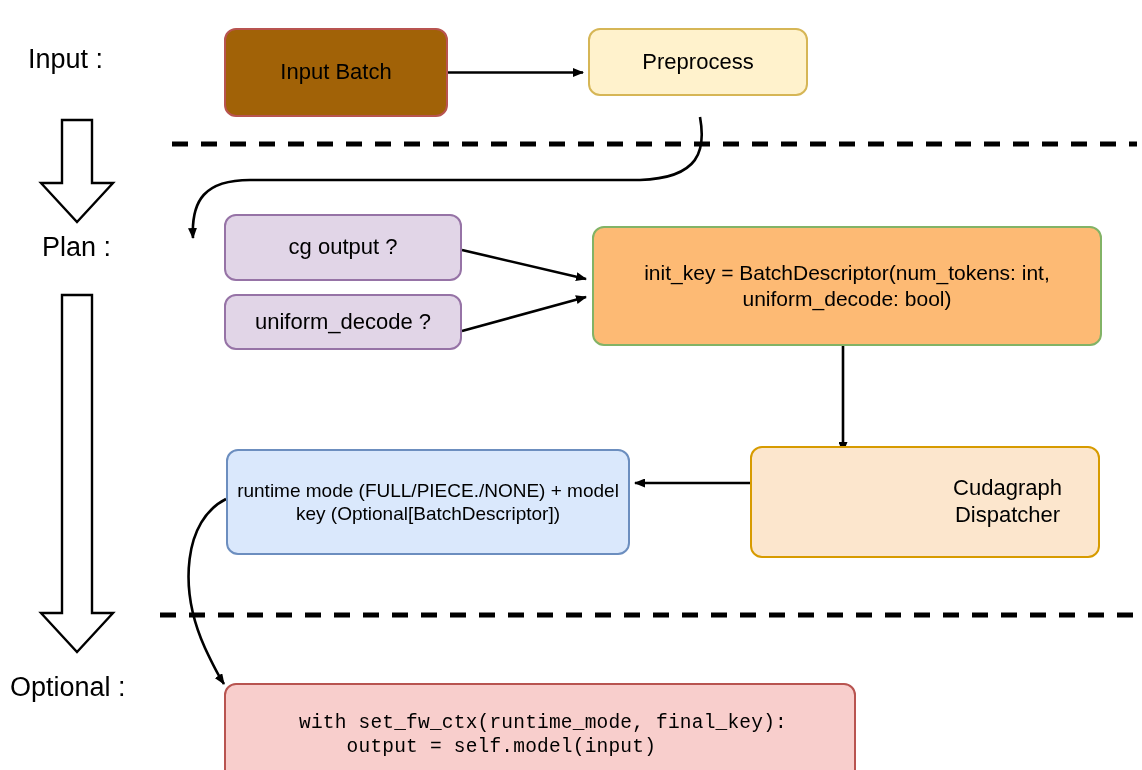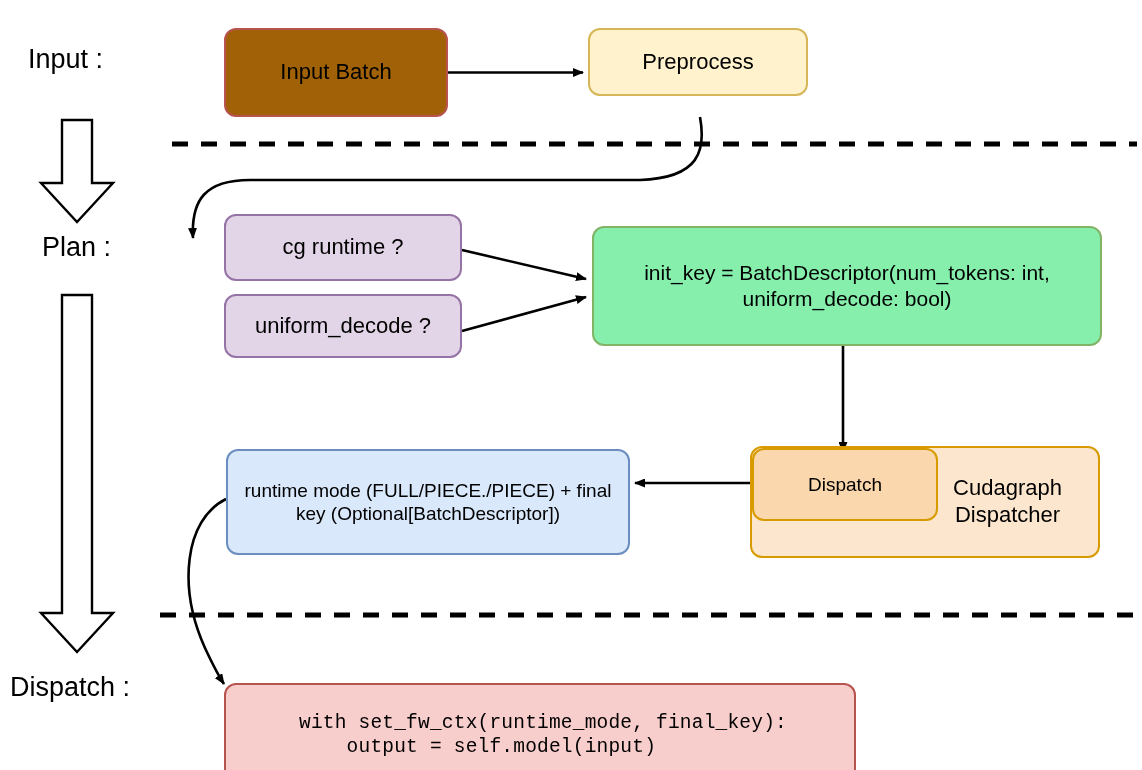--- a/index.html
+++ b/index.html
@@ -18,24 +18,24 @@
   .stage-label{position:absolute;font-weight:normal;color:#000;
                font-size:27px;white-space:nowrap;}
 
   
   #n-input-batch{left:224px;top:28px;width:224px;height:89px;
       background:#a16207;border-color:#b85450;font-size:22px;}
   #n-preprocess{left:588px;top:28px;width:220px;height:68px;
       background:#fff2cc;border-color:#d6b656;font-size:22px;}
   #n-cg-padding{left:224px;top:214px;width:238px;height:67px;
       background:#e1d5e7;border-color:#9673a6;font-size:22px;}
-  #n-uniform-decode{left:224px;top:294px;width:238px;height:64px;
+  #n-uniform-decode{left:224px;top:294px;width:238px;height:56px;
       background:#e1d5e7;border-color:#9673a6;font-size:22px;}
   #n-init-key{left:592px;top:226px;width:510px;height:120px;
-      background:#86efac;border-color:#82b366;font-size:21px;}
+      background:#fdba74;border-color:#82b366;font-size:21px;}
   #n-cudagraph-dispatcher{left:750px;top:446px;width:350px;height:112px;
       background:#fce6cd;border-color:#d79b00;font-size:22px;
       justify-content:flex-end;}
   #n-cudagraph-dispatcher .txt{width:165px;}
   #n-dispatch{left:752px;top:448px;width:186px;height:73px;
       background:#fad7ac;border-color:#d79b00;font-size:19px;}
   #n-runtime-mode{left:226px;top:449px;width:404px;height:106px;
       background:#dae8fc;border-color:#6c8ebf;font-size:19px;}
   #n-code-block{left:224px;top:652px;width:632px;height:105px;
       background:#f8cecc;border-color:#b85450;
@@ -72,52 +72,49 @@
 
     <line x1="843" y1="346" x2="843" y2="452" stroke="#000" stroke-width="2.6" marker-end="url(#ah)"></line>
 
     <line x1="752" y1="483" x2="635" y2="483" stroke="#000" stroke-width="2.6" marker-end="url(#ah)"></line>
 
     <path d="M 226,499 C 184,520 178,588 205,648 C 212,663 218,675 224,684" fill="none" stroke="#000" stroke-width="2.6" marker-end="url(#ah)"></path>
   </svg>
 
   <div class="stage-label" style="left:28px;top:44px;">Input :</div>
   <div class="stage-label" style="left:42px;top:232px;">Plan :</div>
-  <div class="stage-label" style="left:10px;top:672px;">Dispatch :</div>
+  <div class="stage-label" style="left:10px;top:672px;">Optional :</div>
 
   <div class="node" id="n-input-batch">
     <span class="txt">Input Batch</span>
   </div>
 
   <div class="node" id="n-preprocess">
     <span class="txt">Preprocess</span>
   </div>
 
   <div class="node" id="n-cg-padding">
-    <span class="txt">cg runtime ?</span>
+    <span class="txt">cg output ?</span>
   </div>
 
   <div class="node" id="n-uniform-decode">
     <span class="txt">uniform_decode ?</span>
   </div>
 
   <div class="node" id="n-init-key">
     <span class="txt">init_key = BatchDescriptor(num_tokens: int, uniform_decode: bool)</span>
   </div>
 
   <div class="node" id="n-cudagraph-dispatcher">
     <span class="txt">Cudagraph Dispatcher</span>
   </div>
 
-  <div class="node" id="n-dispatch">
-    <span class="txt">Dispatch</span>
-  </div>
 
   <div class="node" id="n-runtime-mode">
-    <span class="txt">runtime mode (FULL/PIECE./PIECE) + final key (Optional[BatchDescriptor])</span>
+    <span class="txt">runtime mode (FULL/PIECE./NONE) + model key (Optional[BatchDescriptor])</span>
   </div>
 
   <div class="node" id="n-code-block">
     <span class="txt">with set_fw_ctx(runtime_mode, final_key):
     output = self.model(input)</span>
   </div>
 
 </div>
 
 </body></html>

